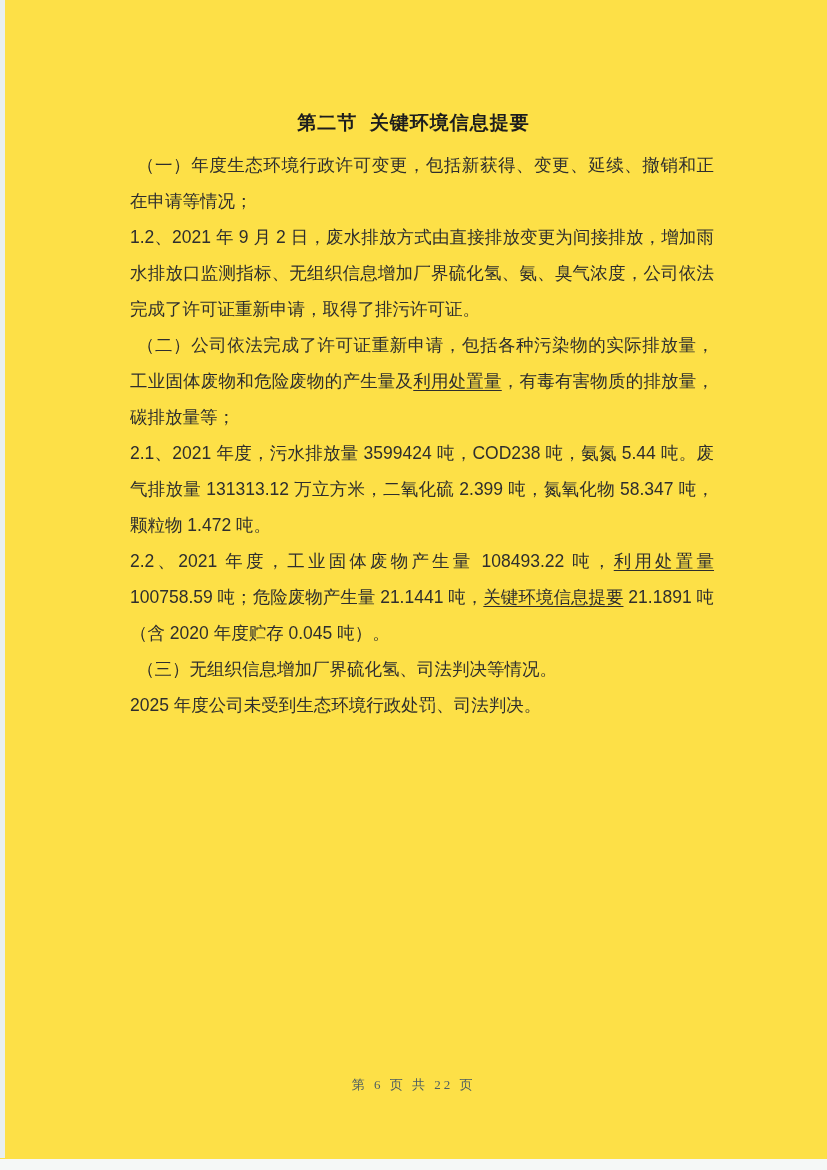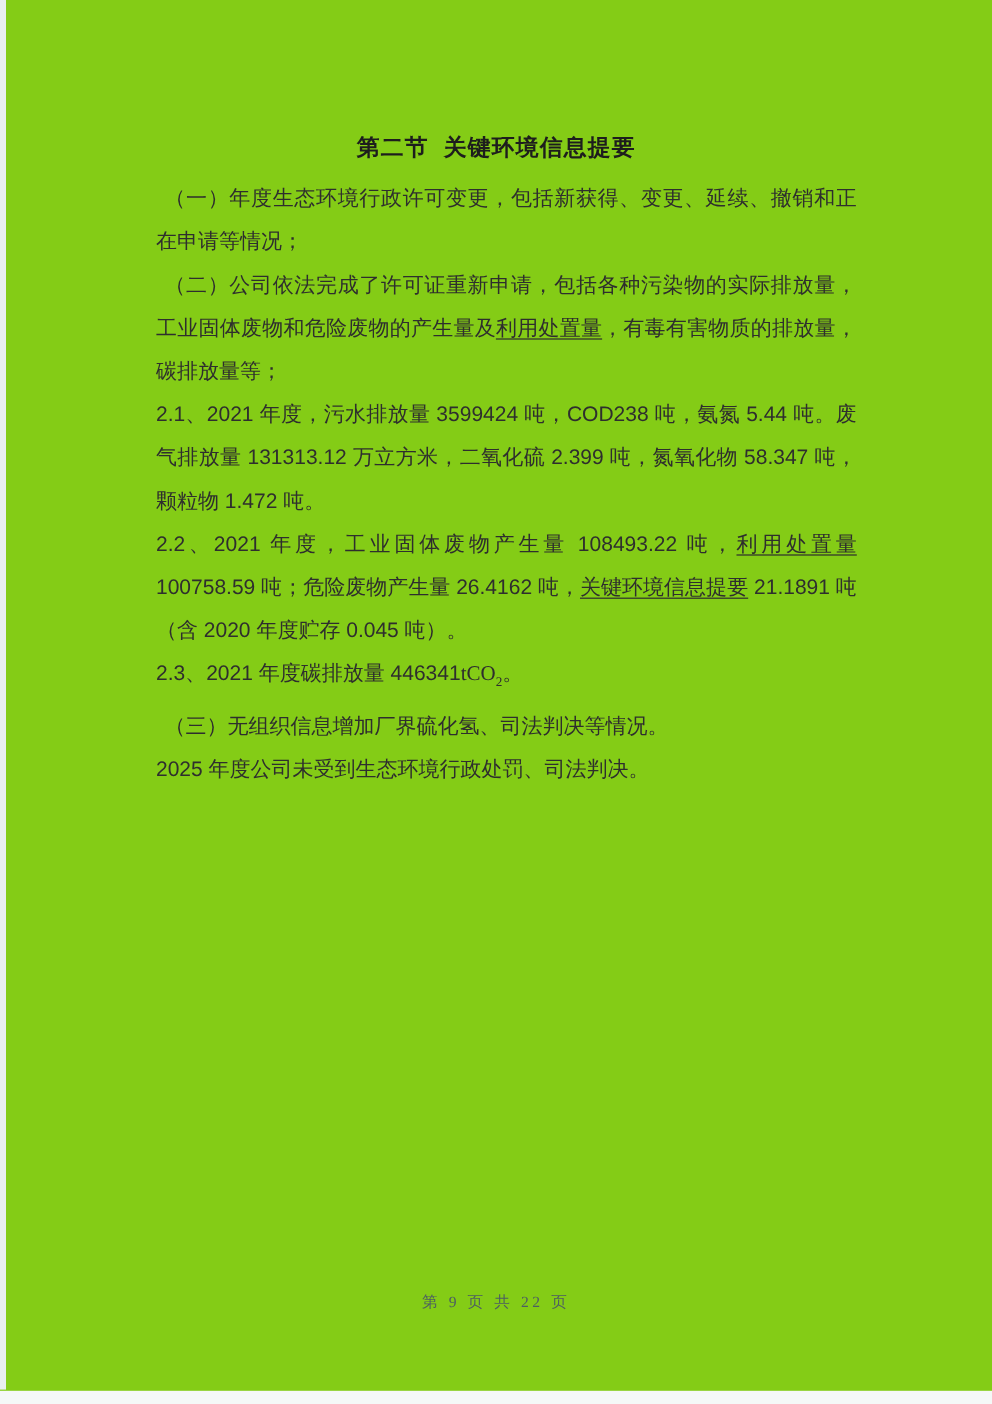--- a/index.html
+++ b/index.html
@@ -1,21 +1,21 @@
 <!DOCTYPE html>
 <html><head>
 <meta charset="utf-8">
 <style>
   html, body { margin: 0; padding: 0; background: #ffffff; }
   .page {
     position: relative;
     width: 827px;
     height: 1170px;
     margin: 0 auto;
-    background: #84cc16;
+    background: #fde047;
     overflow: hidden;
     font-family: "Liberation Sans", "DejaVu Sans", sans-serif;
   }
   .edge-left {
     position: absolute; left: 0; top: 0;
     width: 5px; height: 1158px;
     background: #e9efee;
   }
   .edge-bottom {
     position: absolute; left: 0; bottom: 0;
@@ -60,22 +60,22 @@
 <body>
 
 <div class="page">
   <div class="edge-left"></div>
   <div class="edge-bottom"></div>
 
   <div class="doc-title">第二节  关键环境信息提要</div>
 
   <div class="doc-body">
       <p class="indent"><span>（一）年度生态环境行政许可变更，包括新获得、变更、延续、撤销和正在申请等情况；</span></p>
+      <p class=""><span>1.2、2021 年 9 月 2 日，废水排放方式由直接排放变更为间接排放，增加雨水排放口监测指标、无组织信息增加厂界硫化氢、氨、臭气浓度，公司依法完成了许可证重新申请，取得了排污许可证。</span></p>
       <p class="indent"><span>（二）公司依法完成了许可证重新申请，包括各种污染物的实际排放量，工业固体废物和危险废物的产生量及</span><span class="u">利用处置量</span><span>，有毒有害物质的排放量，碳排放量等；</span></p>
       <p class=""><span>2.1、2021 年度，污水排放量 3599424 吨，COD238 吨，氨氮 5.44 吨。废气排放量 131313.12 万立方米，二氧化硫 2.399 吨，氮氧化物 58.347 吨，颗粒物 1.472 吨。</span></p>
-      <p class=""><span>2.2、2021 年度，工业固体废物产生量 108493.22 吨，</span><span class="u">利用处置量</span><span> 100758.59 吨；危险废物产生量 26.4162 吨，</span><span class="u">关键环境信息提要</span><span> 21.1891 吨（含 2020 年度贮存 0.045 吨）。</span></p>
-      <p class=""><span>2.3、2021 年度碳排放量 446341</span><span class="serif">tCO</span><span class="serif sub">2</span><span>。</span></p>
+      <p class=""><span>2.2、2021 年度，工业固体废物产生量 108493.22 吨，</span><span class="u">利用处置量</span><span> 100758.59 吨；危险废物产生量 21.1441 吨，</span><span class="u">关键环境信息提要</span><span> 21.1891 吨（含 2020 年度贮存 0.045 吨）。</span></p>
       <p class="indent"><span>（三）无组织信息增加厂界硫化氢、司法判决等情况。</span></p>
       <p class=""><span>2025 年度公司未受到生态环境行政处罚、司法判决。</span></p>
     </div>
 
-  <div class="doc-footer">第 9 页 共 22 页</div>
+  <div class="doc-footer">第 6 页 共 22 页</div>
 </div>
 
 </body></html>

